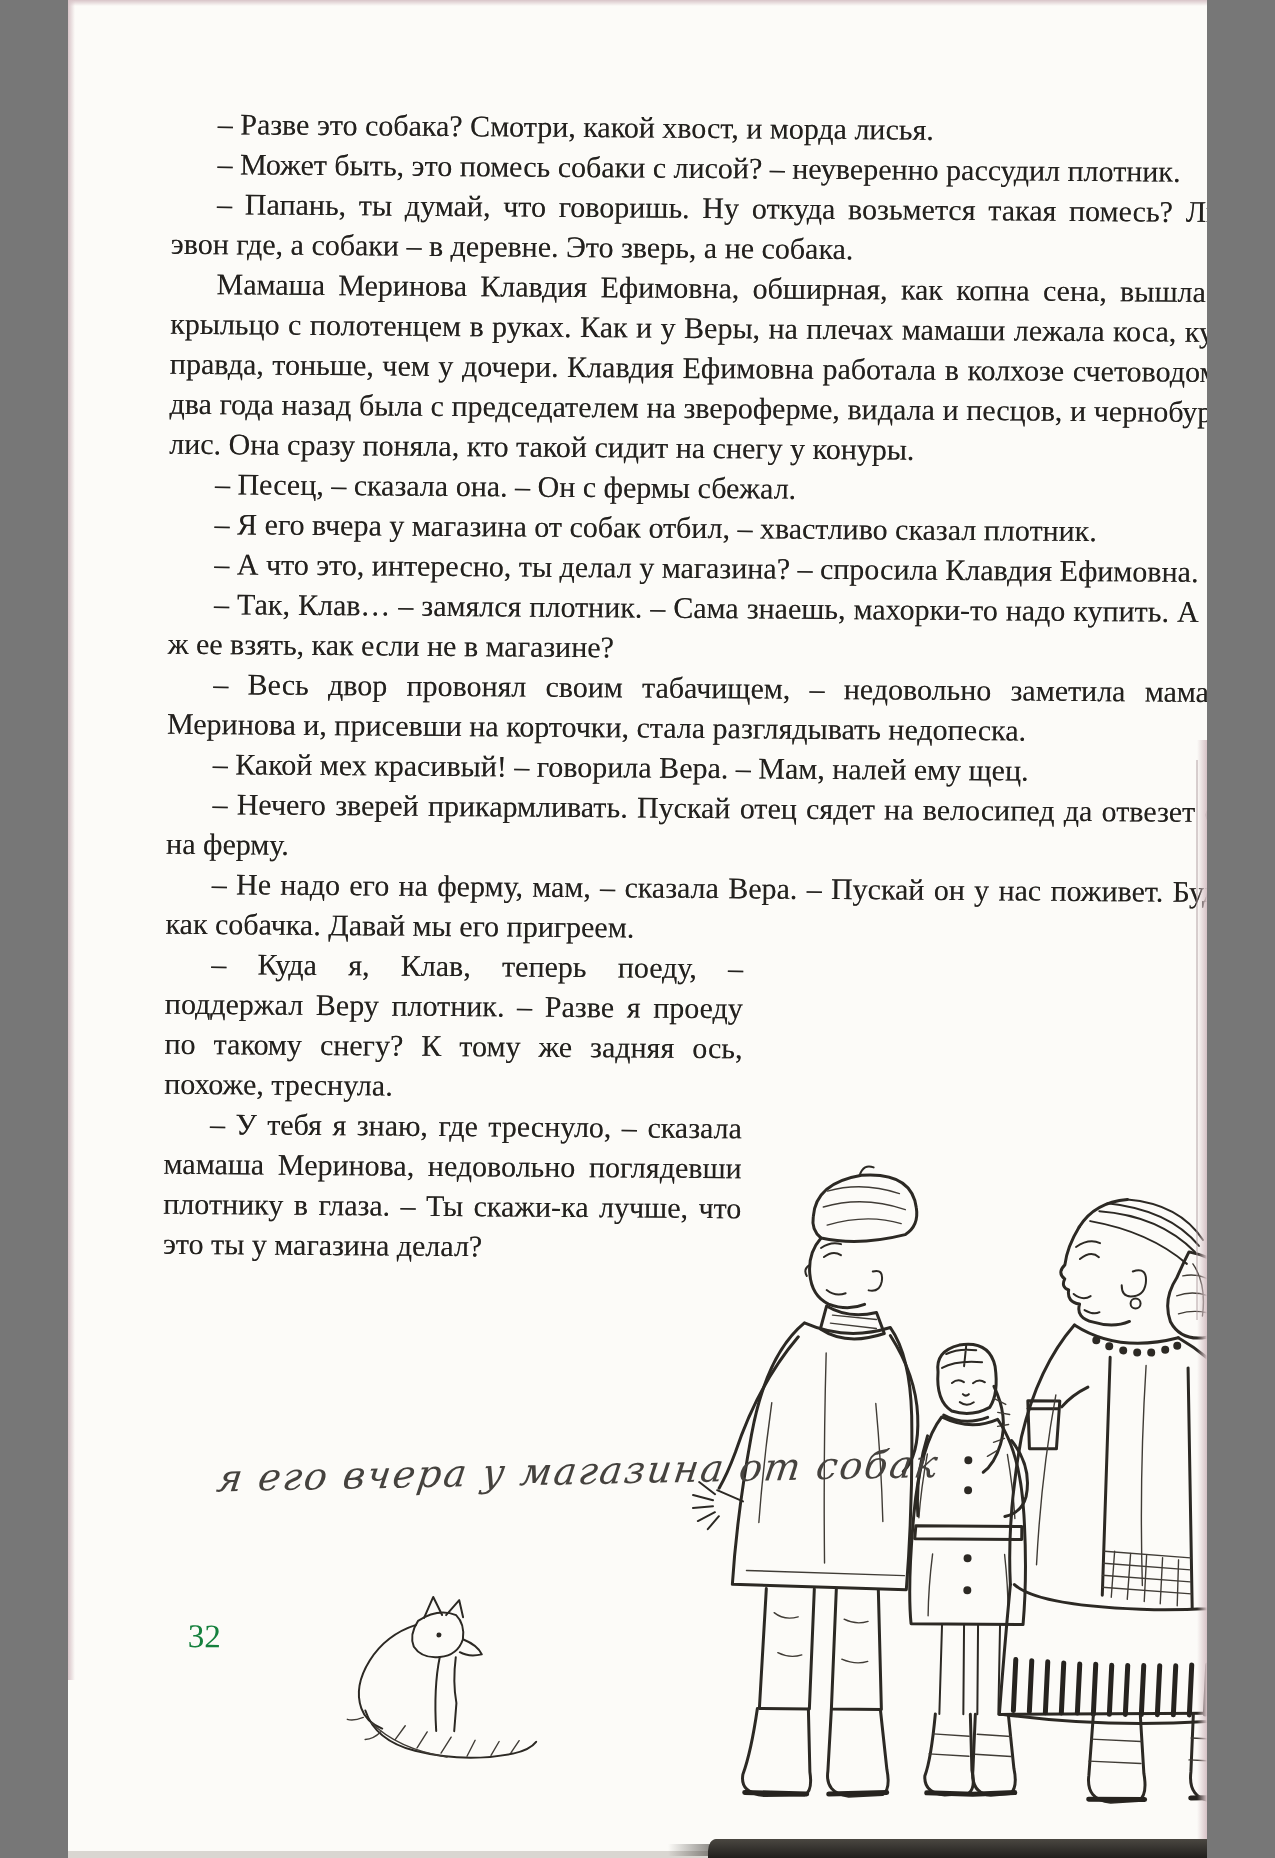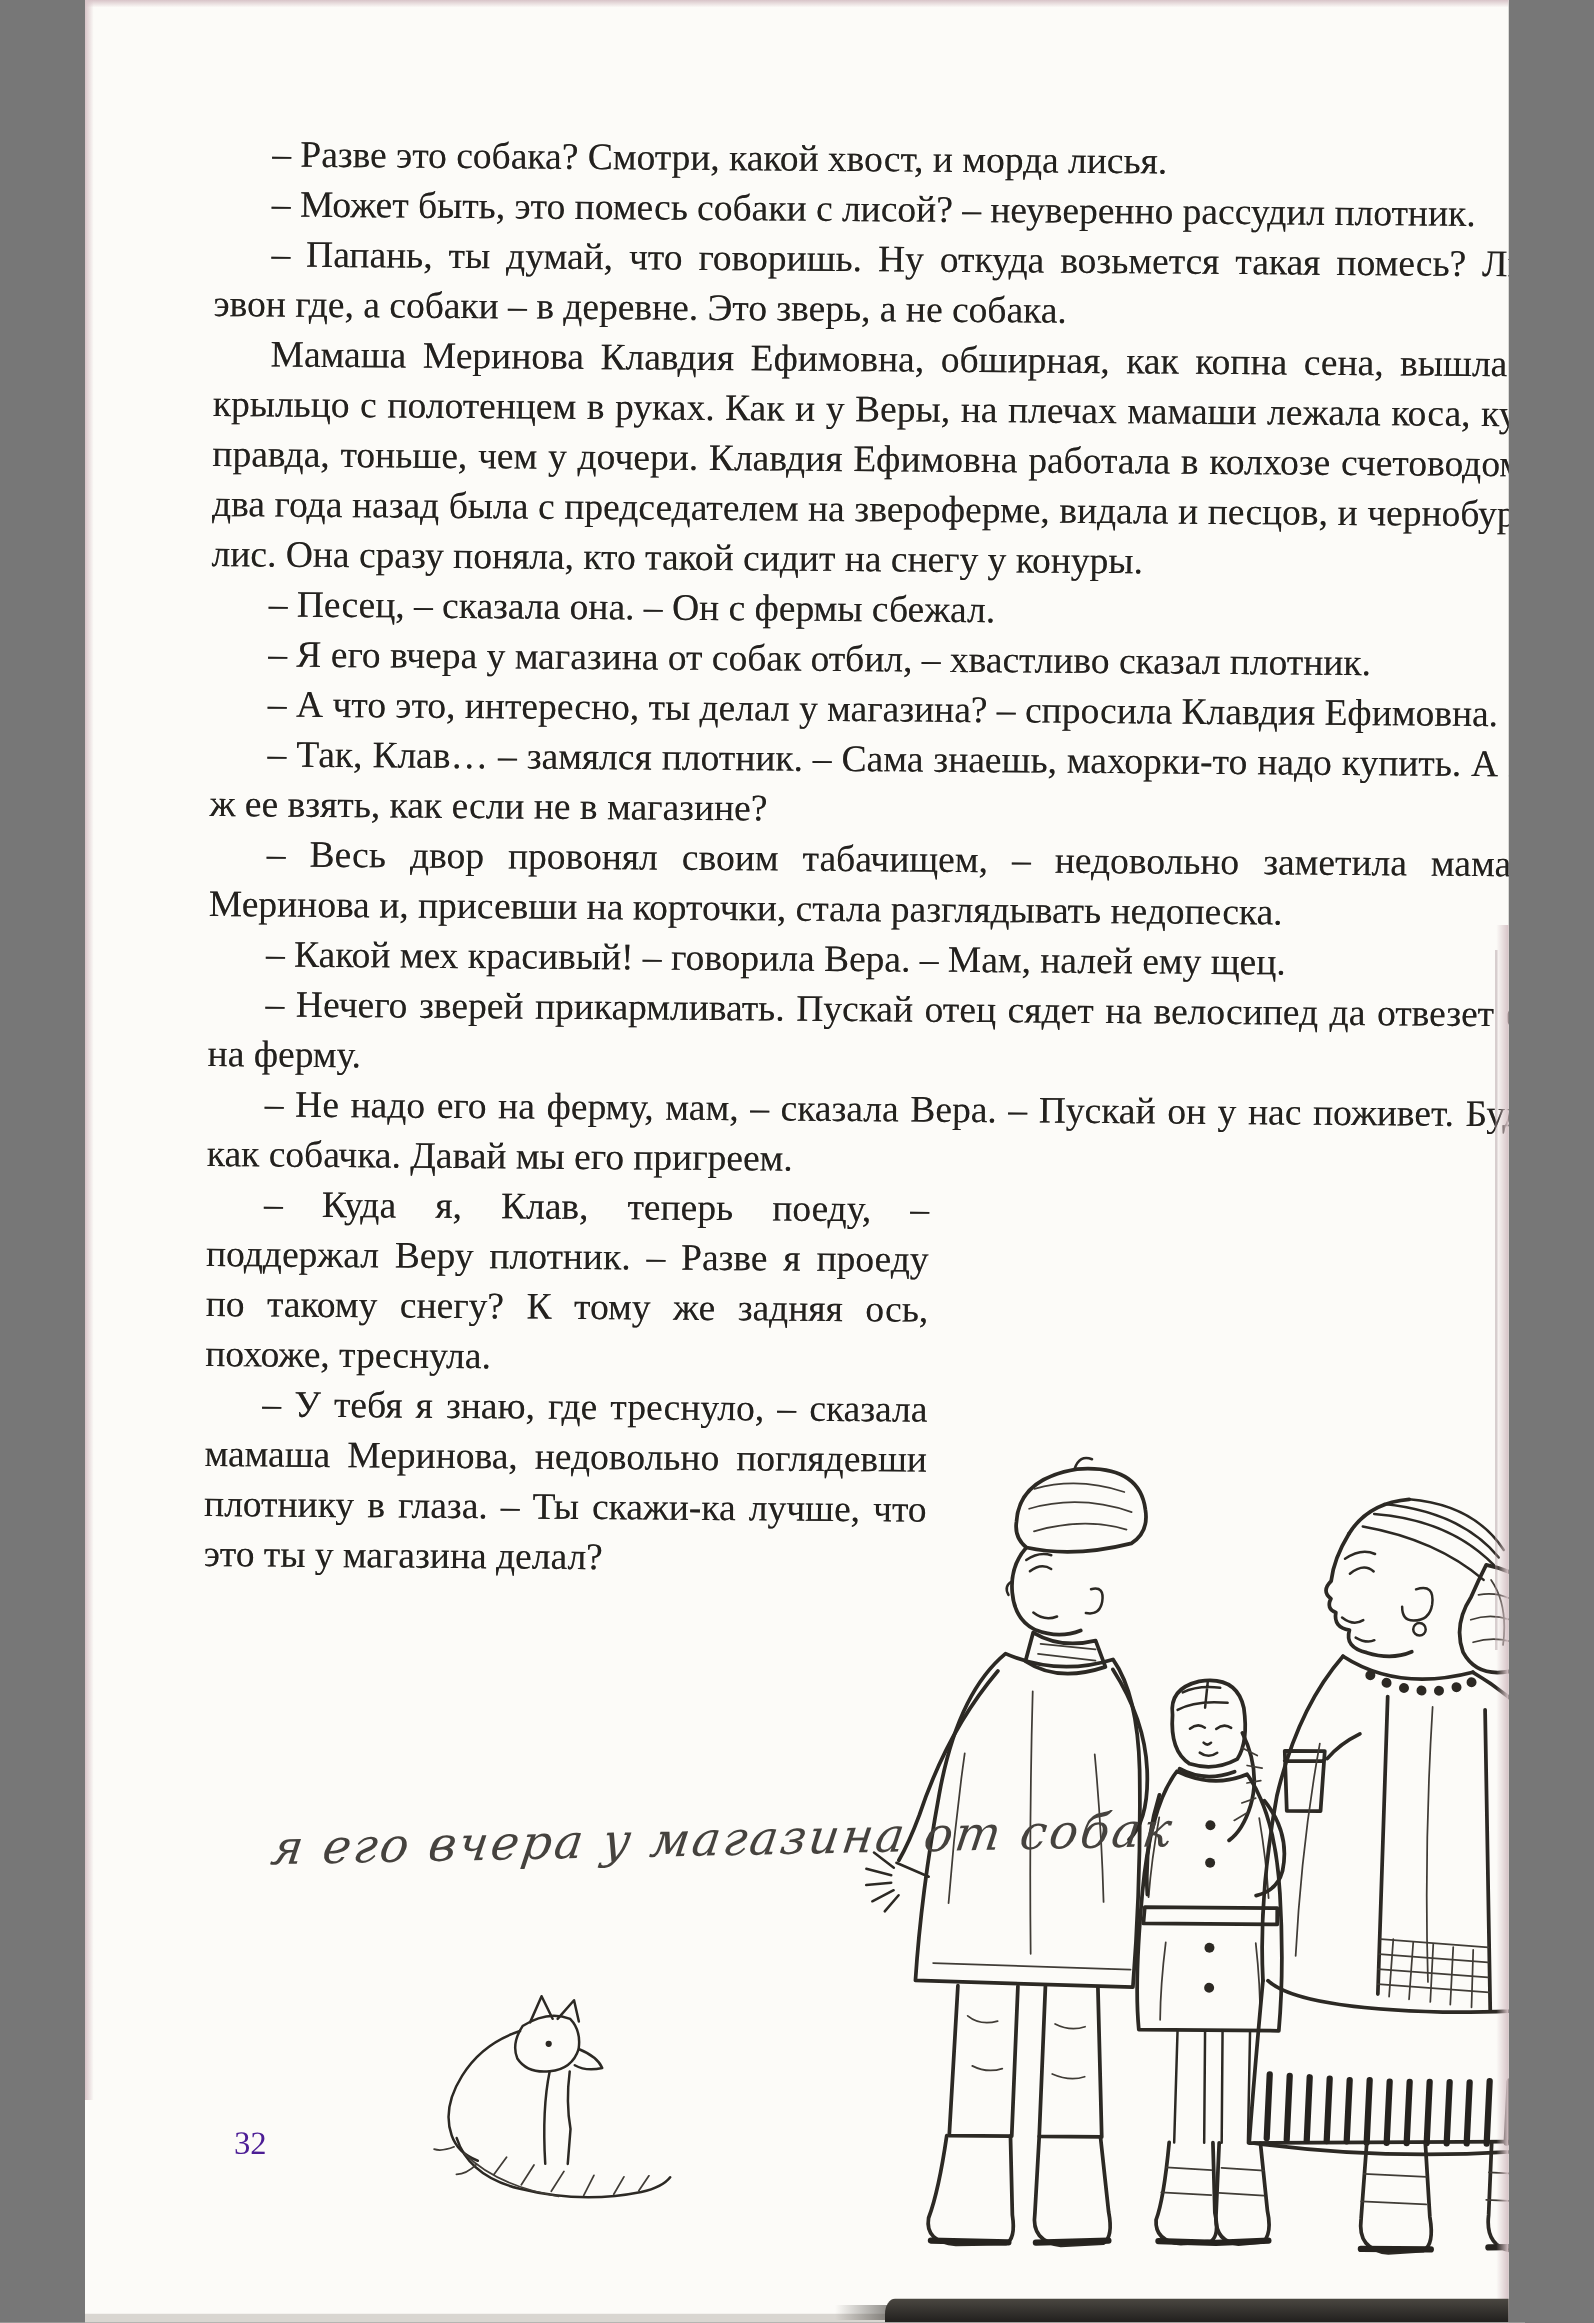--- a/index.html
+++ b/index.html
@@ -44,21 +44,21 @@
 
   .hand{
     font-family:"DejaVu Serif",serif;font-style:italic;
     color:#45423e;white-space:nowrap;
   }
   .hand-left{position:absolute;left:160px;top:1446px;font-size:38px;
     letter-spacing:2px;transform:rotate(-1.6deg) skewX(-9deg);}
   .hand-right{position:absolute;left:1160px;top:1412px;font-size:33px;
     letter-spacing:1px;transform:rotate(-3deg) skewX(-9deg);}
 
-  .page-number{position:absolute;left:132px;top:1700px;font-size:26px;color:#4c1d95;}
+  .page-number{position:absolute;left:132px;top:1618px;font-size:33px;color:#15803d;}
 
   
   .sk{fill:none;stroke:#2c2924;stroke-width:3;stroke-linecap:round;stroke-linejoin:round;}
   .sk2{fill:none;stroke:#2c2924;stroke-width:2;stroke-linecap:round;stroke-linejoin:round;}
   .sk1{fill:none;stroke:#403c36;stroke-width:1.4;stroke-linecap:round;}
   .skb{fill:none;stroke:#26231f;stroke-width:5;stroke-linecap:round;}
   .fillk{fill:#2c2924;stroke:none;}
 </style>
 </head>
 <body>

